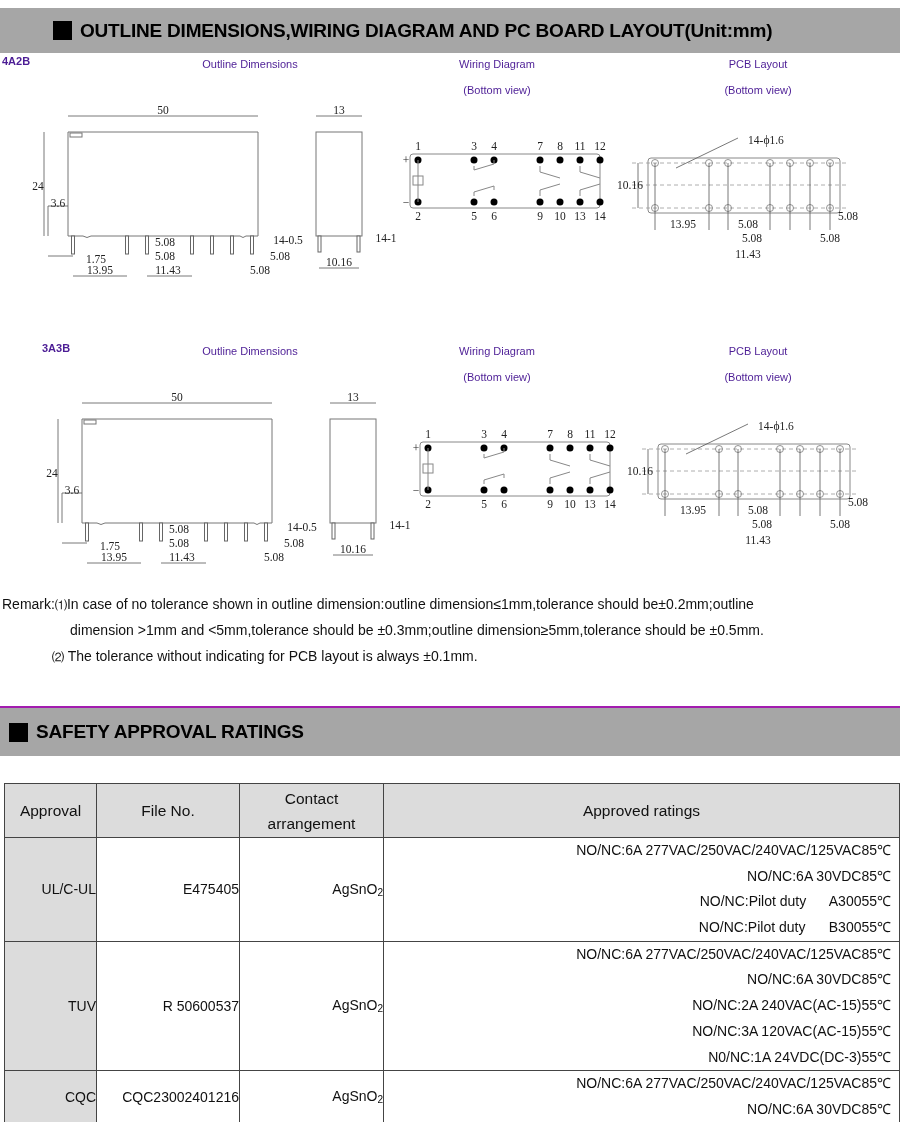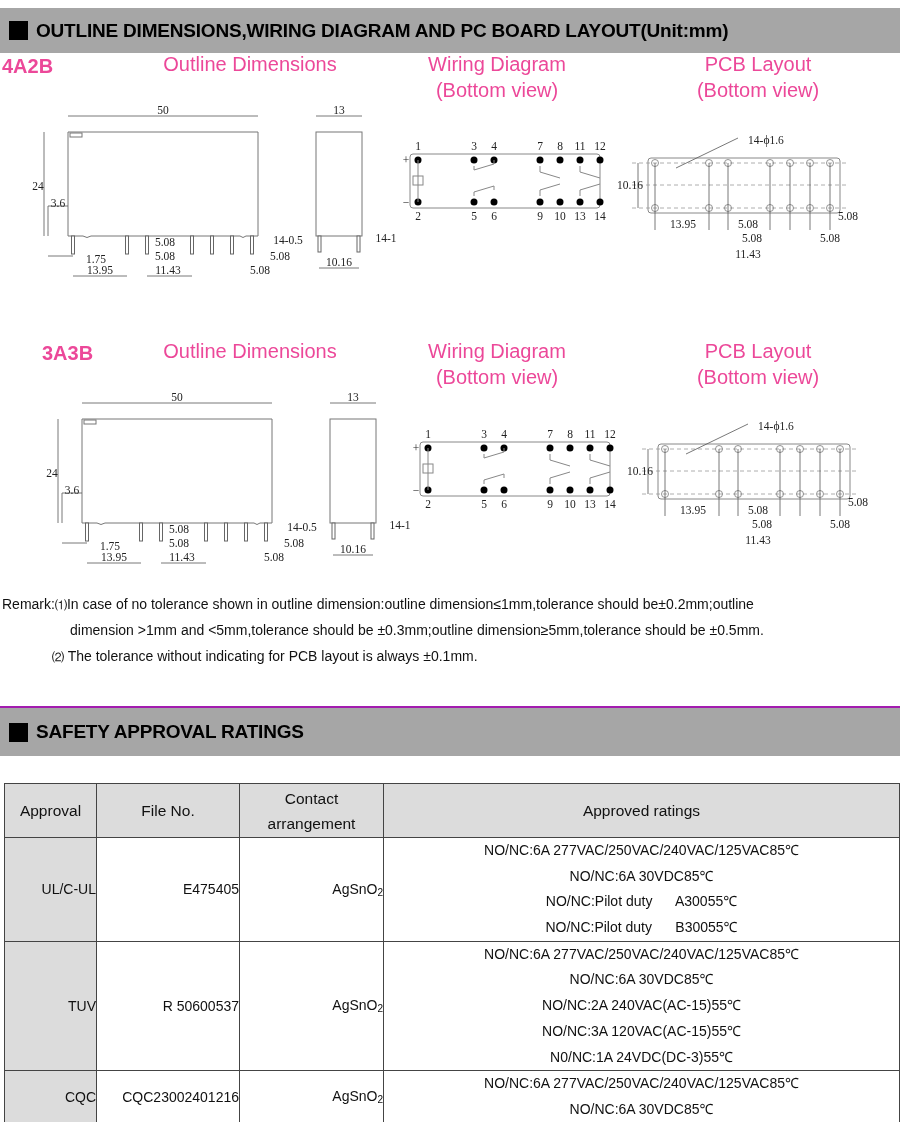--- a/index.html
+++ b/index.html
@@ -8,24 +8,24 @@
 
   .section-bar {
     position: absolute; left: 0; width: 900px;
     background: #a6a6a6;
     display: flex; align-items: center;
     font-family: "Liberation Sans", sans-serif;
     font-weight: bold; font-size: 19px; color: #000;
     letter-spacing: -0.2px;
   }
   .section-bar .sq { width: 19px; height: 19px; background: #000; margin: 0 8px 0 9px; display: inline-block; }
-  #bar1 { top: 8px; height: 45px; }
+  #bar1 { top: 8px; height: 45px; padding-left: 44px; }
   #bar2 { top: 706px; height: 50px; border-top: 2px solid #a21caf; }
 
-  .label { position: absolute; font-size: 20px; color: #ec4899; white-space: nowrap; }
+  .label { position: absolute; font-size: 11px; color: #4c1d95; white-space: nowrap; }
   .label.bold { font-weight: bold; }
   .label.center { transform: translateX(-50%); text-align: center; line-height: 26px; }
 
   .drawing { position: absolute; left: 0; width: 900px; height: 200px; }
   .drawing svg { position: absolute; left: 0; top: 0; width: 900px; height: 200px; overflow: visible; }
   .dim { font-family: "Liberation Serif", serif; font-size: 11.5px; fill: #222; }
   .dimline { stroke: #555; stroke-width: 0.8; fill: none; }
   .body { stroke: #777; stroke-width: 1; fill: none; }
   .pin { stroke: #666; stroke-width: 1; fill: #fff; }
   .wire { stroke: #888; stroke-width: 1; fill: none; }
@@ -38,21 +38,21 @@
   .remarks .num { font-family: "Liberation Serif", serif; font-size: 12px; }
 
   table.ratings {
     position: absolute; left: 4px; top: 783px; width: 896px;
     border-collapse: collapse; font-size: 14px; color: #111;
   }
   table.ratings td, table.ratings th { border: 1px solid #444; }
   table.ratings th { background: #dcdcdc; font-weight: normal; font-size: 15.5px; line-height: 25px; height: 54px; }
   table.ratings td.grey { background: #dcdcdc; }
   table.ratings td.c { text-align: right; vertical-align: middle; }
-  .rating-line { display: flex; justify-content: center; height: 25.7px; line-height: 25.7px; padding: 0 6px 0 8px; }
+  .rating-line { display: flex; justify-content: flex-end; height: 25.7px; line-height: 25.7px; padding: 0 6px 0 8px; }
   .rating-line .temp { padding-right: 2px; }
   sub { font-size: 10px; vertical-align: -2px; }
 </style>
 </head>
 <body>
 
 <div id="bar1" class="section-bar">
   <span class="sq"></span>
   <span>OUTLINE DIMENSIONS,WIRING DIAGRAM AND PC BOARD LAYOUT(Unit:mm)</span>
 </div>

